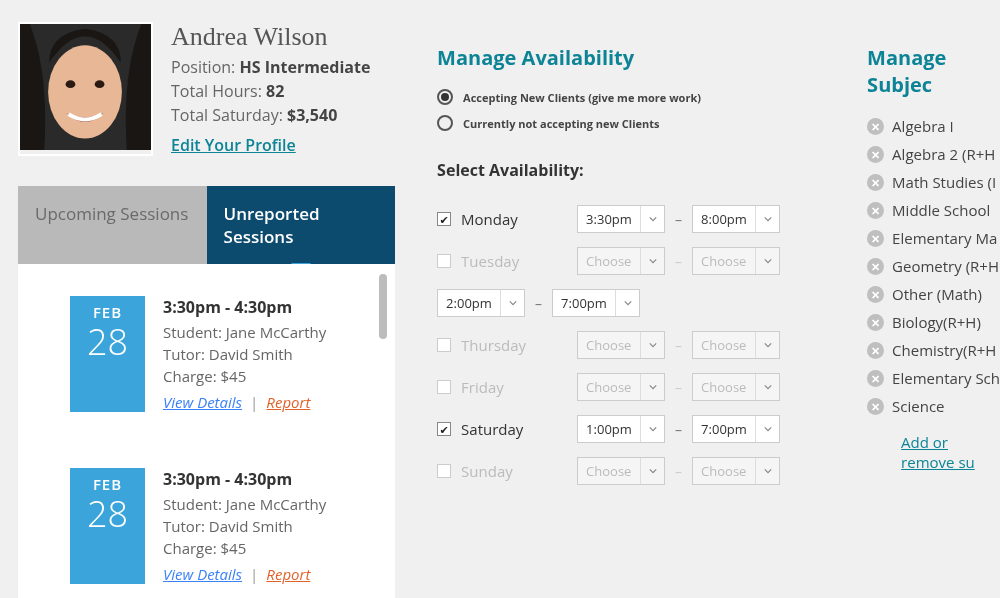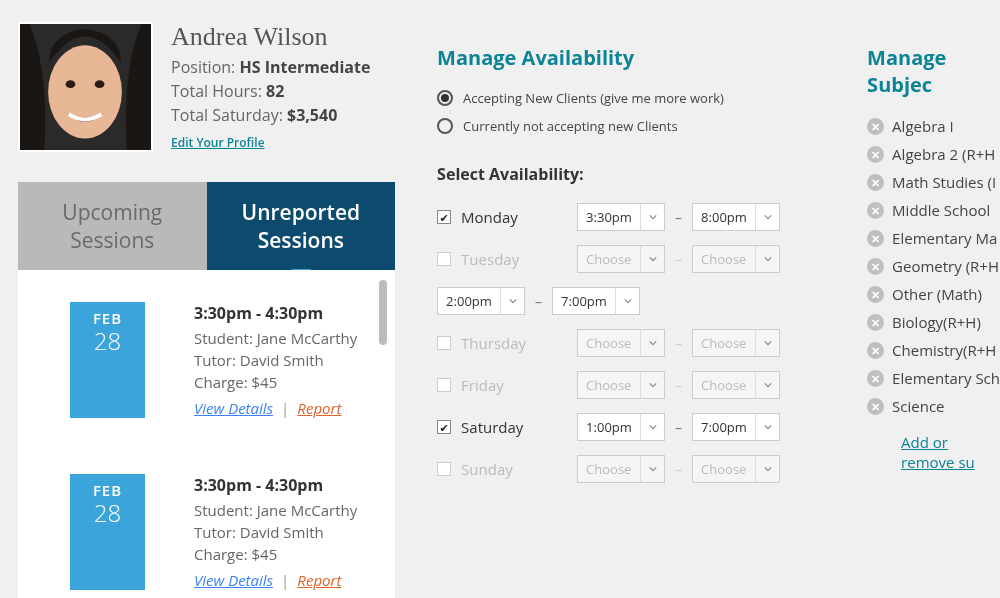--- a/index.html
+++ b/index.html
@@ -29,37 +29,37 @@
     font-size: 26px;
     color: #555;
     font-weight: normal;
     margin-bottom: 4px;
   }
   .profile-line { font-size: 16px; color:#666; margin-bottom: 2px; }
   .profile-line strong { color:#444; font-weight:700; }
   .edit-link {
     color: #0d8496;
     text-decoration: underline;
-    font-size: 12px;
+    font-size: 16px;
     display:inline-block;
     margin-top: 6px;
     font-weight:600;
   }
 
   .tabs {
     display:flex;
     margin-top: 30px;
   }
   .tab {
     flex:1;
-    text-align:center;
+    text-align:left;
     padding: 16px 17px;
     background:#b9b9b9;
     color:#fff;
-    font-size:21px;
+    font-size:17px;
     font-weight:500;
     cursor:pointer;
     position:relative;
   }
   .tab.inactive { background:#b9b9b9; color:#6a6a6a; }
   .tab.active { background:#0c4a6e; color:#fff; font-weight:600; }
   .tab.active::after {
     content:'';
     position:absolute;
     bottom:-9px; left:50%;
@@ -85,22 +85,22 @@
 
   .session-card { display:flex; gap:18px; margin-bottom:56px;padding-left:24px; }
   .date-tile {
     width:75px;
     background:#3ba4db;
     color:#fff;
     text-align:center;
     padding: 6px 0 10px;
   }
   .date-tile .month { font-size:15px; letter-spacing:1px; font-weight:600; }
-  .date-tile .day { font-size:24px; font-weight:300; line-height:1.1; }
-  .session-details { flex:1; color:#666;margin-left:31px; }
+  .date-tile .day { font-size:36px; font-weight:300; line-height:1.1; }
+  .session-details { flex:1; color:#666; }
   .session-time { font-weight:700; color:#333; font-size:16px; margin-bottom:4px; }
   .session-line { font-size:15px; margin-bottom:2px; }
   .session-actions { margin-top:6px; font-size:15px; font-style:italic; }
   .view-link { color:#3b82f6; text-decoration:underline; }
   .sep { color:#999; margin: 0 8px; font-style:normal; }
   .report-link { color:#e0632a; text-decoration:underline; }
 
   .right-col {
     flex:1;
     padding: 44px 0 0 42px;
@@ -108,28 +108,28 @@
     gap: 30px;
   }
   .avail-col { width: 400px; }
   .subj-col { flex:1; }
   .section-title {
     color:#0d8496;
     font-size:20px;
     font-weight:700;
     margin-bottom:18px;
   }
-  .radio-row { display:flex; align-items:center; gap:10px; color:#444; margin-bottom:10px; font-size:13px; }
+  .radio-row { display:flex; align-items:center; gap:10px; color:#444; margin-bottom:10px; font-size:11px;font-weight:bold; }
   .radio-outer {
     width:16px;height:16px;border:2px solid #555;border-radius:50%;
     display:flex;align-items:center;justify-content:center;
   }
   .radio-outer.checked .radio-inner { width:8px;height:8px;background:#333;border-radius:50%; }
 
-  .sub-label { font-weight:700; color:#333; margin: 28px 0 18px; font-size:16px; }
+  .sub-label { font-weight:700; color:#333; margin: 28px 0 24px; font-size:16px; }
 
   .day-row {
     display:flex;
     align-items:center;
     gap:10px;
     margin-bottom:14px;
   }
   .day-check-wrap { display:flex; align-items:center; gap:10px; width:130px; }
   .checkbox {
     width:14px;height:14px;border:1px solid #888;background:#fff;

